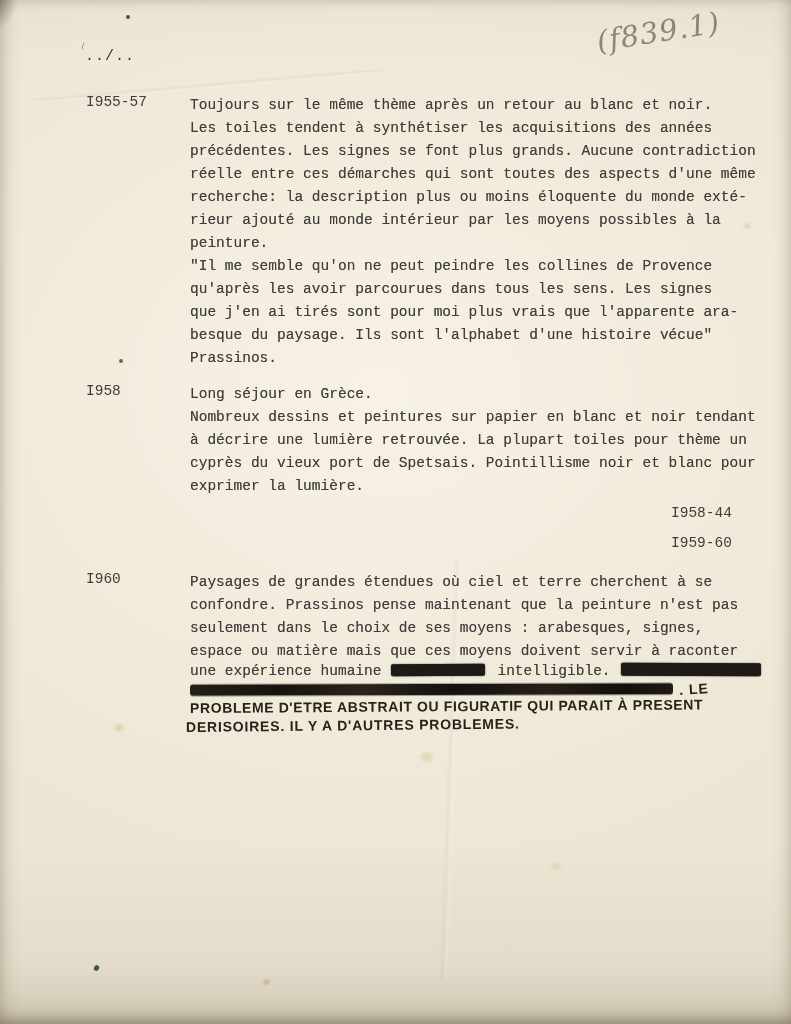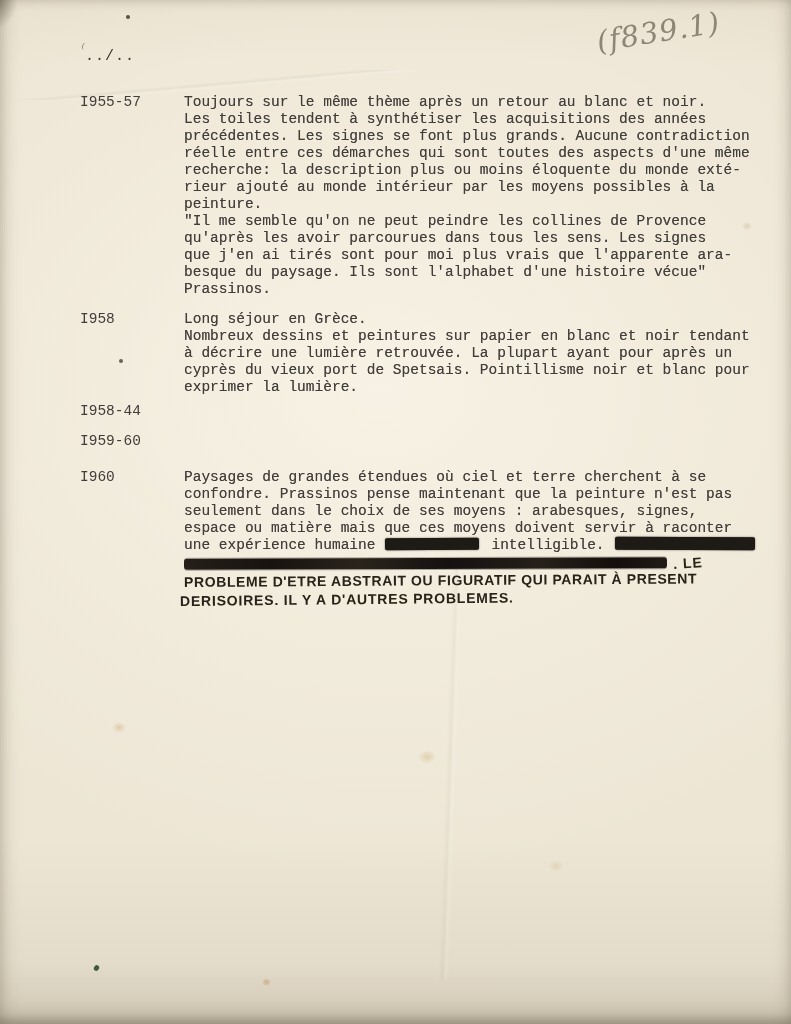--- a/index.html
+++ b/index.html
@@ -32,23 +32,23 @@
     font-size:15px;letter-spacing:1px;color:#3a3734;
   }
   .annotation{
     position:absolute;left:596px;top:12px;width:160px;
     font-family:"DejaVu Serif", serif;font-style:italic;
     font-size:29px;color:var(--pencil,#8d8576);
     transform:rotate(-9deg);
     letter-spacing:1px;white-space:nowrap;
   }
   .content{position:absolute;left:80px;top:88px;width:695px;padding-top:6px;}
-  .entry{display:flex;align-items:flex-start;margin-bottom:13px;}
+  .entry{display:flex;align-items:flex-start;margin-bottom:13px;justify-content:flex-end;}
   .entry .year{width:104px;flex:0 0 104px;font-size:14.5px;line-height:17px;}
-  .entry .body{width:585px;font-size:14.5px;line-height:17px;white-space:pre;
+  .entry .body{width:585px;font-size:14.5px;line-height:23px;white-space:pre;
     text-shadow:0 0 .45px rgba(55,50,46,.55);}
   .e2{margin-bottom:7px;}
   .e4{margin-bottom:19px;}
   .typed-line{font-size:14.5px;line-height:17px;white-space:pre;text-shadow:0 0 .45px rgba(55,50,46,.55);}
   .redaction{display:inline-block;background:var(--redaction,#1e1a15);
     border-radius:2px;vertical-align:-1px;
     box-shadow:0 0 1.5px rgba(30,26,21,.9);}
   .box1{width:94px;height:12px;margin-left:10px;margin-right:12px;transform:rotate(-.4deg);}
   .box2{width:140px;height:13px;margin-left:10px;transform:rotate(.3deg);}
   .bar-row{display:flex;align-items:center;height:16px;margin-top:1px;}
@@ -101,21 +101,21 @@
 qu'après les avoir parcourues dans tous les sens. Les signes
 que j'en ai tirés sont pour moi plus vrais que l'apparente ara-
 besque du paysage. Ils sont l'alphabet d'une histoire vécue"
 Prassinos.</div>
     </div>
 
     <div class="entry e2">
       <div class="year">I958</div>
       <div class="body">Long séjour en Grèce.
 Nombreux dessins et peintures sur papier en blanc et noir tendant
-à décrire une lumière retrouvée. La plupart ayant pour après un
+à décrire une lumière retrouvée. La plupart toiles pour thème un
 cyprès du vieux port de Spetsais. Pointillisme noir et blanc pour
 exprimer la lumière.</div>
     </div>
 
     <div class="entry e3">
       <div class="year">I958-44</div>
     </div>
 
     <div class="entry e4">
       <div class="year">I959-60</div>

